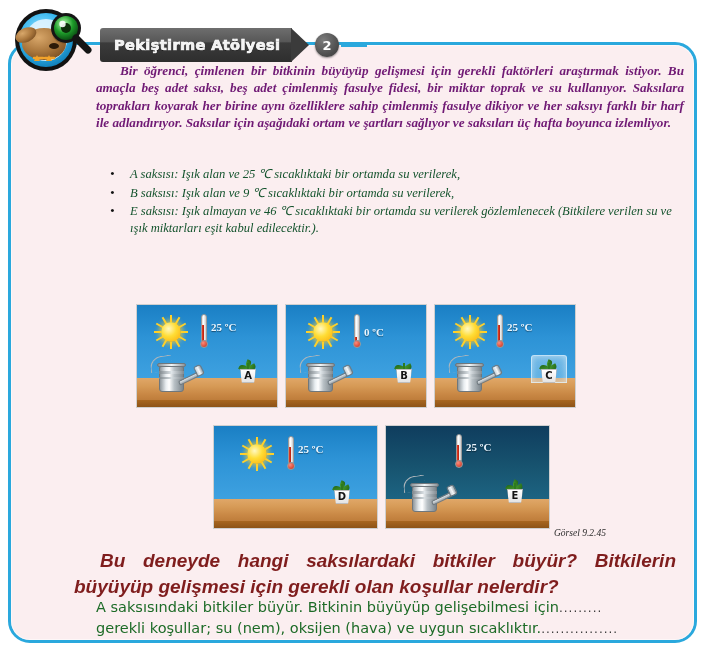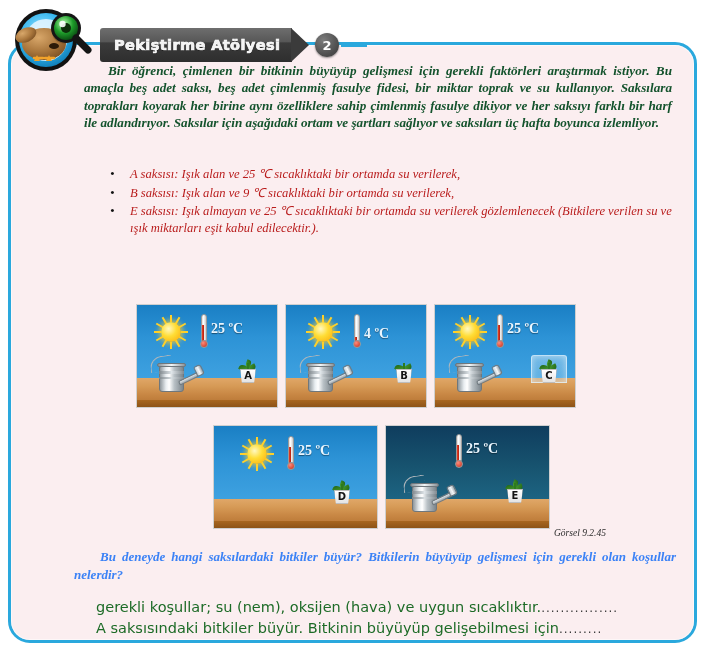--- a/index.html
+++ b/index.html
@@ -99,47 +99,47 @@
     left: 4px; top: 2px;
     width: 96px; height: 74px;
     z-index: 8;
   }
 
   
   .content { position: absolute; left: 0; top: 0; width: 689px; height: 601px; }
 
   #intro {
     position: absolute;
-    left: 76px; top: 20px;
+    left: 88px; top: 20px;
     width: 588px;
     font-family: "Liberation Serif", serif;
     font-style: italic;
     font-weight: bold;
     font-size: 13.2px;
     line-height: 1.32;
-    color: #14532d;
+    color: #701a75;
     text-align: justify;
     text-indent: 24px;
   }
 
   #bullets {
     position: absolute;
     left: 96px; top: 124px;
     width: 570px;
     list-style: none;
   }
   #bullets li {
     position: relative;
     padding-left: 26px;
     margin-bottom: 2px;
     font-family: "Liberation Serif", serif;
     font-style: italic;
     font-size: 12.6px;
     line-height: 1.33;
-    color: #b91c1c;
+    color: #14532d;
   }
   #bullets li::before {
     content: "\2022";
     position: absolute;
     left: 6px; top: -1px;
     font-size: 13px;
     color: #111;
   }
 
   
@@ -214,21 +214,21 @@
   .thermo .merc {
     position:absolute; left:3.2px; width:2.2px; bottom:6px;
     background: linear-gradient(90deg,#e8402a,#b31f0d);
   }
   .thermo.hot .merc { height: 17px; }
   .thermo.cold .merc { height: 5px; }
   .temp-label {
     position:absolute;
     color:#eaf6ff;
     font-family:"Liberation Serif", serif;
-    font-size:14px;
+    font-size:11px;
     font-weight:bold;
     text-shadow:0 1px 1px rgba(0,0,0,.45);
     white-space:nowrap;
   }
 
   
   .can { position:absolute; width:52px; height:34px; }
   .can .body {
     position:absolute; left:8px; bottom:0; width:25px; height:26px;
     border-radius:2px 2px 3px 3px;
@@ -314,26 +314,26 @@
     font-style: italic;
     font-size: 9.5px;
     color: #2b2b2b;
   }
 
   
   #question {
     position: absolute;
     left: 66px; top: 506px;
     width: 602px;
-    font-family: Liberation Serif, serif;
+    font-family: Liberation Sans, sans-serif;
     font-style: italic;
     font-weight: bold;
-    font-size: 13px;
+    font-size: 19px;
     line-height: 1.35;
-    color: #3b82f6;
+    color: #7f1d1d;
     text-align: justify;
     text-indent: 26px;
   }
 
   
   #answer {
     position: absolute;
     left: 88px; top: 555px;
     width: 578px;
     font-family: "DejaVu Sans", sans-serif;
@@ -396,21 +396,21 @@
     <div class="banner-tail"></div>
   </div>
 
   <div class="content" style="left:8px; top:42px;">
 
     <p id="intro">Bir öğrenci, çimlenen bir bitkinin büyüyüp gelişmesi için gerekli faktörleri araştırmak istiyor. Bu amaçla beş adet saksı, beş adet çimlenmiş fasulye fidesi, bir miktar toprak ve su kullanıyor. Saksılara toprakları koyarak her birine aynı özelliklere sahip çimlenmiş fasulye dikiyor ve her saksıyı farklı bir harf ile adlandırıyor. Saksılar için aşağıdaki ortam ve şartları sağlıyor ve saksıları üç hafta boyunca izlemliyor.</p>
 
     <ul id="bullets">
       <li>A saksısı: Işık alan ve 25 ℃ sıcaklıktaki bir ortamda su verilerek,</li>
       <li>B saksısı: Işık alan ve 9 ℃ sıcaklıktaki bir ortamda su verilerek,</li>
-      <li>E saksısı: Işık almayan ve 25 ℃ sıcaklıktaki bir ortamda su verilerek gözlemlenecek (Bitkilere verilen su ve ışık miktarları eşit kabul edilecektir.).</li>
+      <li>E saksısı: Işık almayan ve 46 ℃ sıcaklıktaki bir ortamda su verilerek gözlemlenecek (Bitkilere verilen su ve ışık miktarları eşit kabul edilecektir.).</li>
     </ul>
 
     <div id="fig-row1">
 
       <div class="panel">
         <div class="sky"></div>
         <div class="table-surface"></div>
         <div class="sun" style="left:17px; top:10px;">
           <span class="ray" style="transform:rotate(0deg)"></span>
             <span class="ray" style="transform:rotate(30deg)"></span>
@@ -454,21 +454,21 @@
             <span class="ray" style="transform:rotate(90deg)"></span>
           <span class="ray" style="transform:rotate(120deg)"></span>
             <span class="ray" style="transform:rotate(150deg)"></span>
           <span class="core"></span>
         </div>
         <div class="thermo cold" style="left:66px; top:9px;">
           <span class="tube"></span>
             <span class="merc"></span>
             <span class="bulb"></span>
         </div>
-        <span class="temp-label" style="left:78px; top:21px;">4 ºC</span>
+        <span class="temp-label" style="left:78px; top:21px;">0 ºC</span>
         <div class="can" style="left:14px; top:53px;">
           <span class="handle"></span>
             <span class="rim"></span>
             <span class="body"></span>
             <span class="spout"></span>
             <span class="head"></span>
         </div>
         <div class="plant" style="left:107px; top:50px;">
           <span class="leaf l2"></span>
             <span class="leaf l1"></span>
@@ -577,21 +577,21 @@
       </div>
 
     </div>
 
     <div id="fig-caption">Görsel 9.2.45</div>
 
     <p id="question">Bu deneyde hangi saksılardaki bitkiler büyür? Bitkilerin büyüyüp gelişmesi için gerekli olan koşullar nelerdir?</p>
 
     <div id="answer">
       <span class="ans-line">
+        <span>A saksısındaki bitkiler büyür. Bitkinin büyüyüp gelişebilmesi için</span><span class="ans-dots">.........</span>
+      </span>
+      <span class="ans-line">
         <span>gerekli koşullar; su (nem), oksijen (hava) ve uygun sıcaklıktır.</span><span class="ans-dots">................</span>
       </span>
-      <span class="ans-line">
-        <span>A saksısındaki bitkiler büyür. Bitkinin büyüyüp gelişebilmesi için</span><span class="ans-dots">.........</span>
-      </span>
     </div>
 
   </div>
 </div>
 
 </body></html>

